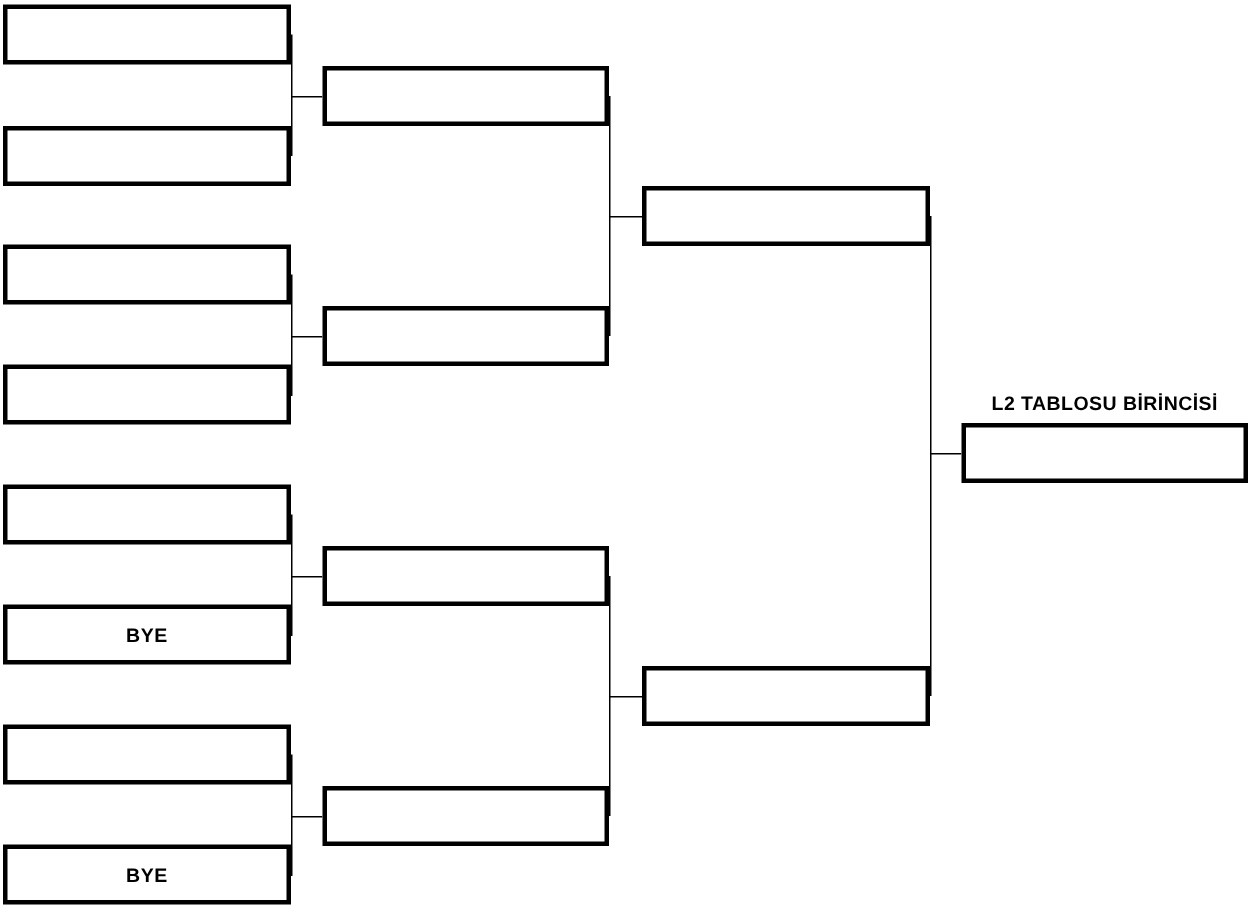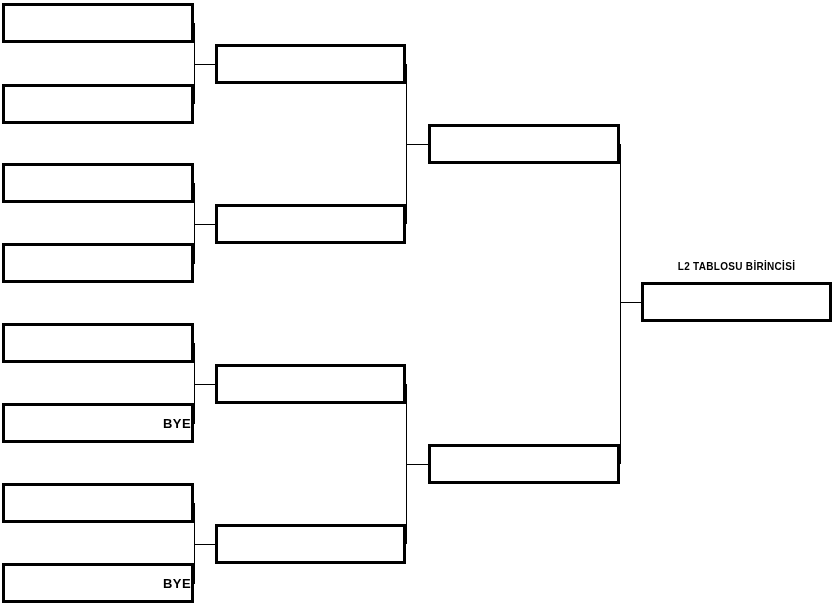--- a/index.html
+++ b/index.html
@@ -18,21 +18,21 @@
     background: #ffffff;
     overflow: hidden;
   }
   .slot {
     position: absolute;
     box-sizing: border-box;
     border: 3px solid #000000;
     background: #ffffff;
     display: flex;
     align-items: center;
-    justify-content: flex-end;
+    justify-content: center;
     z-index: 3;
   }
   .slot-label {
     font-family: "Liberation Sans", sans-serif;
     font-size: 13px;
     font-weight: bold;
     color: #000000;
     letter-spacing: 0.4px;
     line-height: 1;
     white-space: nowrap;
@@ -45,21 +45,21 @@
   }
   .connector-h {
     position: absolute;
     height: 1px;
     background: #000000;
     z-index: 1;
   }
   .champion-label {
     position: absolute;
     font-family: "Liberation Sans", sans-serif;
-    font-size: 10px;
+    font-size: 13px;
     font-weight: bold;
     color: #000000;
     letter-spacing: 0.3px;
     white-space: nowrap;
     text-align: center;
     z-index: 4;
   }
 </style>
 </head>
 <body>

